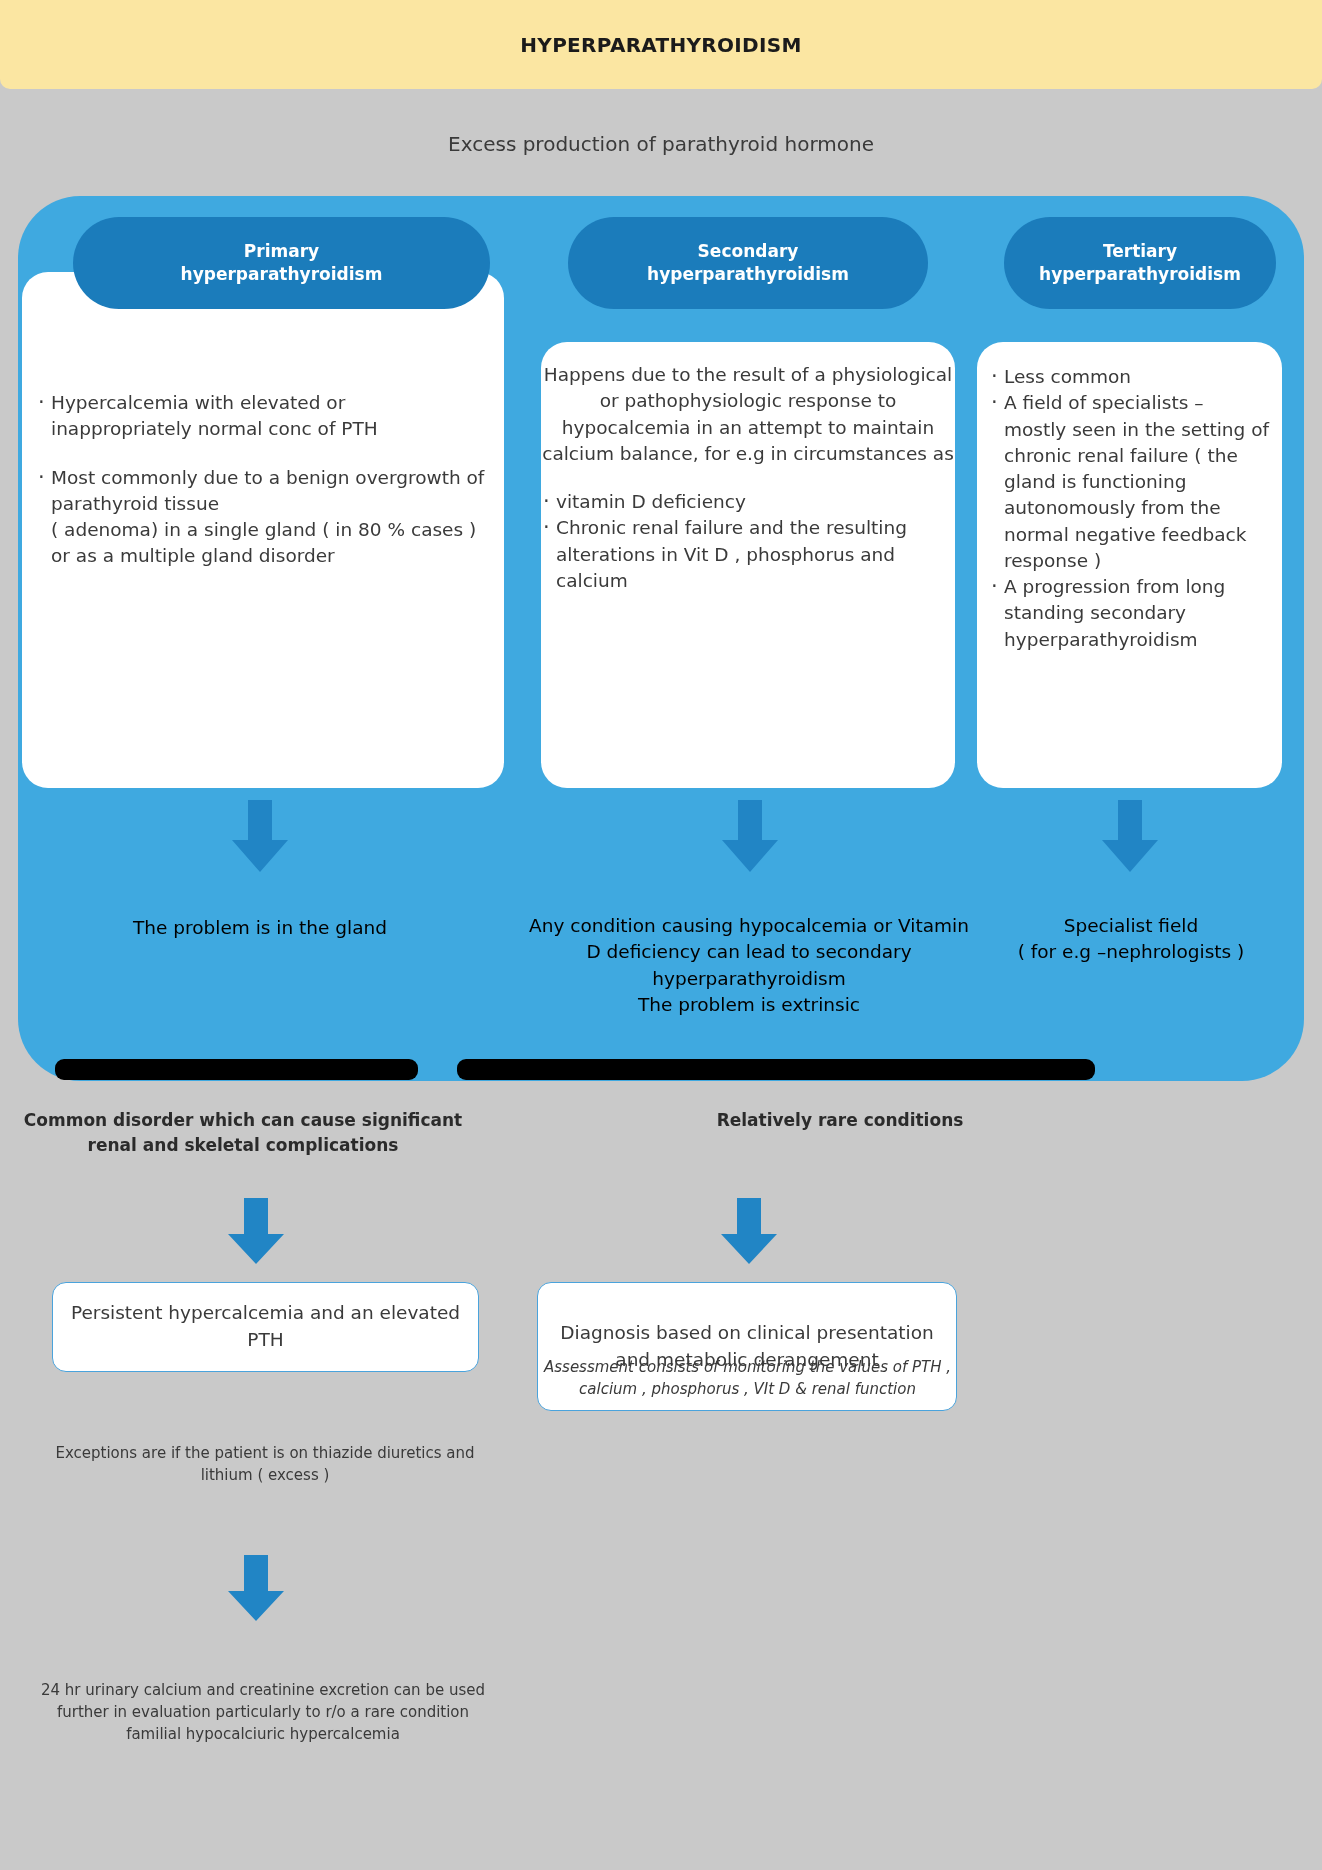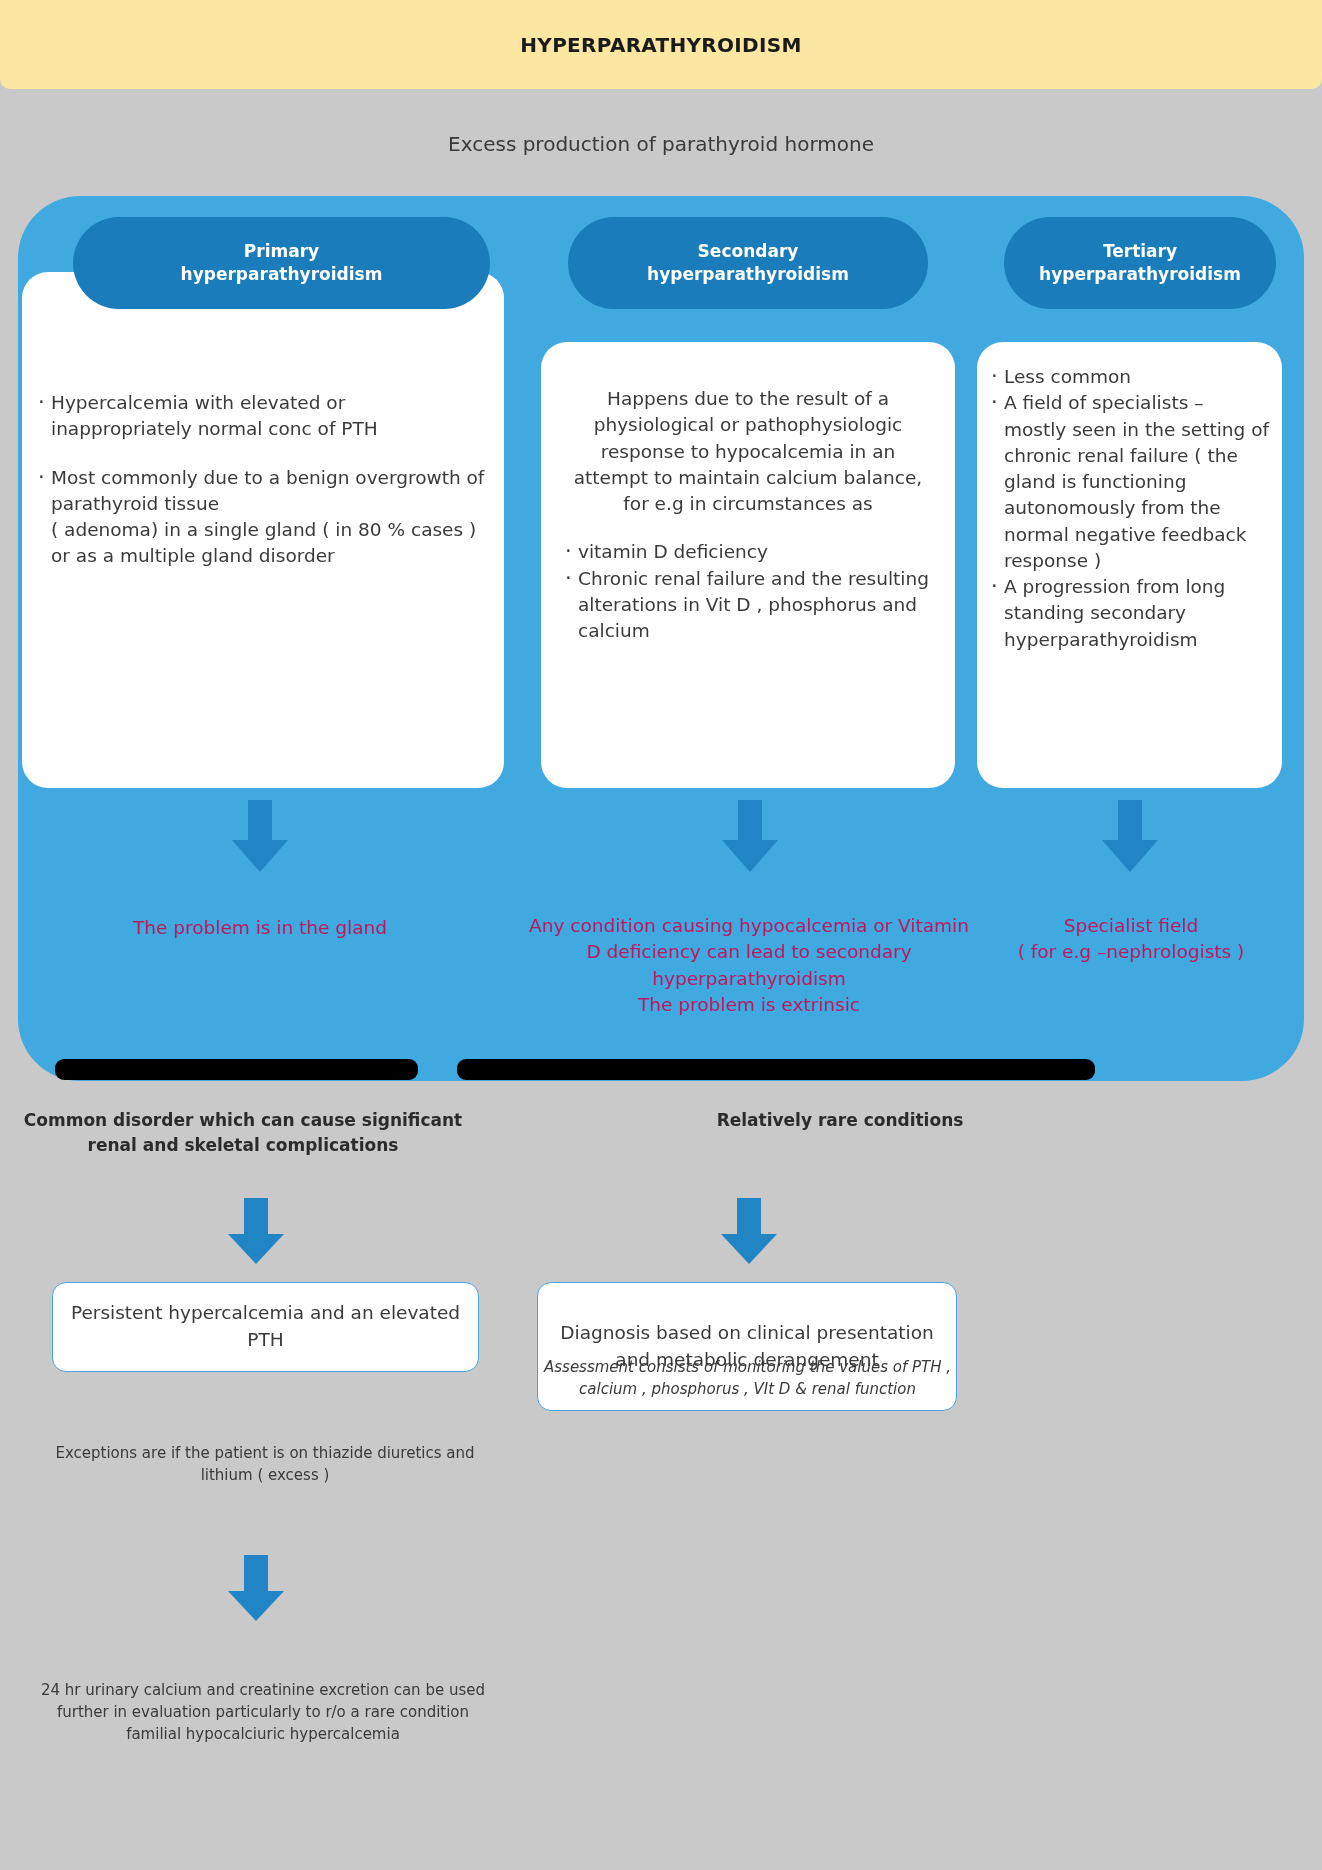--- a/index.html
+++ b/index.html
@@ -42,39 +42,39 @@
   
   .card{
     position:absolute;background:#ffffff;border-radius:26px;z-index:2;
     box-sizing:border-box;
   }
   #card-primary{left:22px;top:272px;width:482px;height:516px;padding:0 18px;}
   #card-secondary{left:541px;top:342px;width:414px;height:446px;padding:0 16px;}
   #card-tertiary{left:977px;top:342px;width:305px;height:446px;padding:12px 14px;}
   .card-inner{position:absolute;left:0;right:0;}
   #card-primary .card-inner{top:118px;padding:0 14px;}
-  #card-secondary .card-inner{top:20px;padding:0 22px;margin-top:24px;}
+  #card-secondary .card-inner{top:20px;padding:0 0;}
   #card-tertiary .card-inner{top:22px;padding:0 12px;}
   .para-center{text-align:center;font-size:18.5px;line-height:1.42;}
   ul.bul{list-style:none;margin:0;padding:0;}
   ul.bul li{
     font-size:18.5px;line-height:1.42;position:relative;padding-left:15px;
     margin-bottom:0;
   }
   ul.bul li::before{
     content:"·";position:absolute;left:2px;top:-2px;font-size:21px;line-height:1.42;
   }
   ul.bul li + li{margin-top:0;}
   ul.bul.spaced li + li{margin-top:22px;}
   
   .arrow{position:absolute;z-index:3;}
   .arrow svg{display:block;}
   
   .outcome{
-    position:absolute;color:#be185d;font-size:18.5px;line-height:1.42;
+    position:absolute;color:#000000;font-size:18.5px;line-height:1.42;
     text-align:center;z-index:3;
   }
   
   .black-bar{position:absolute;background:#000000;border-radius:9px;height:21px;z-index:5;}
   #bar-left{left:55px;top:1059px;width:363px;}
   #bar-right{left:457px;top:1059px;width:638px;}
   .bold-label{
     position:absolute;font-size:17px;font-weight:bold;line-height:1.45;
     text-align:center;color:#2b2b2b;
   }

